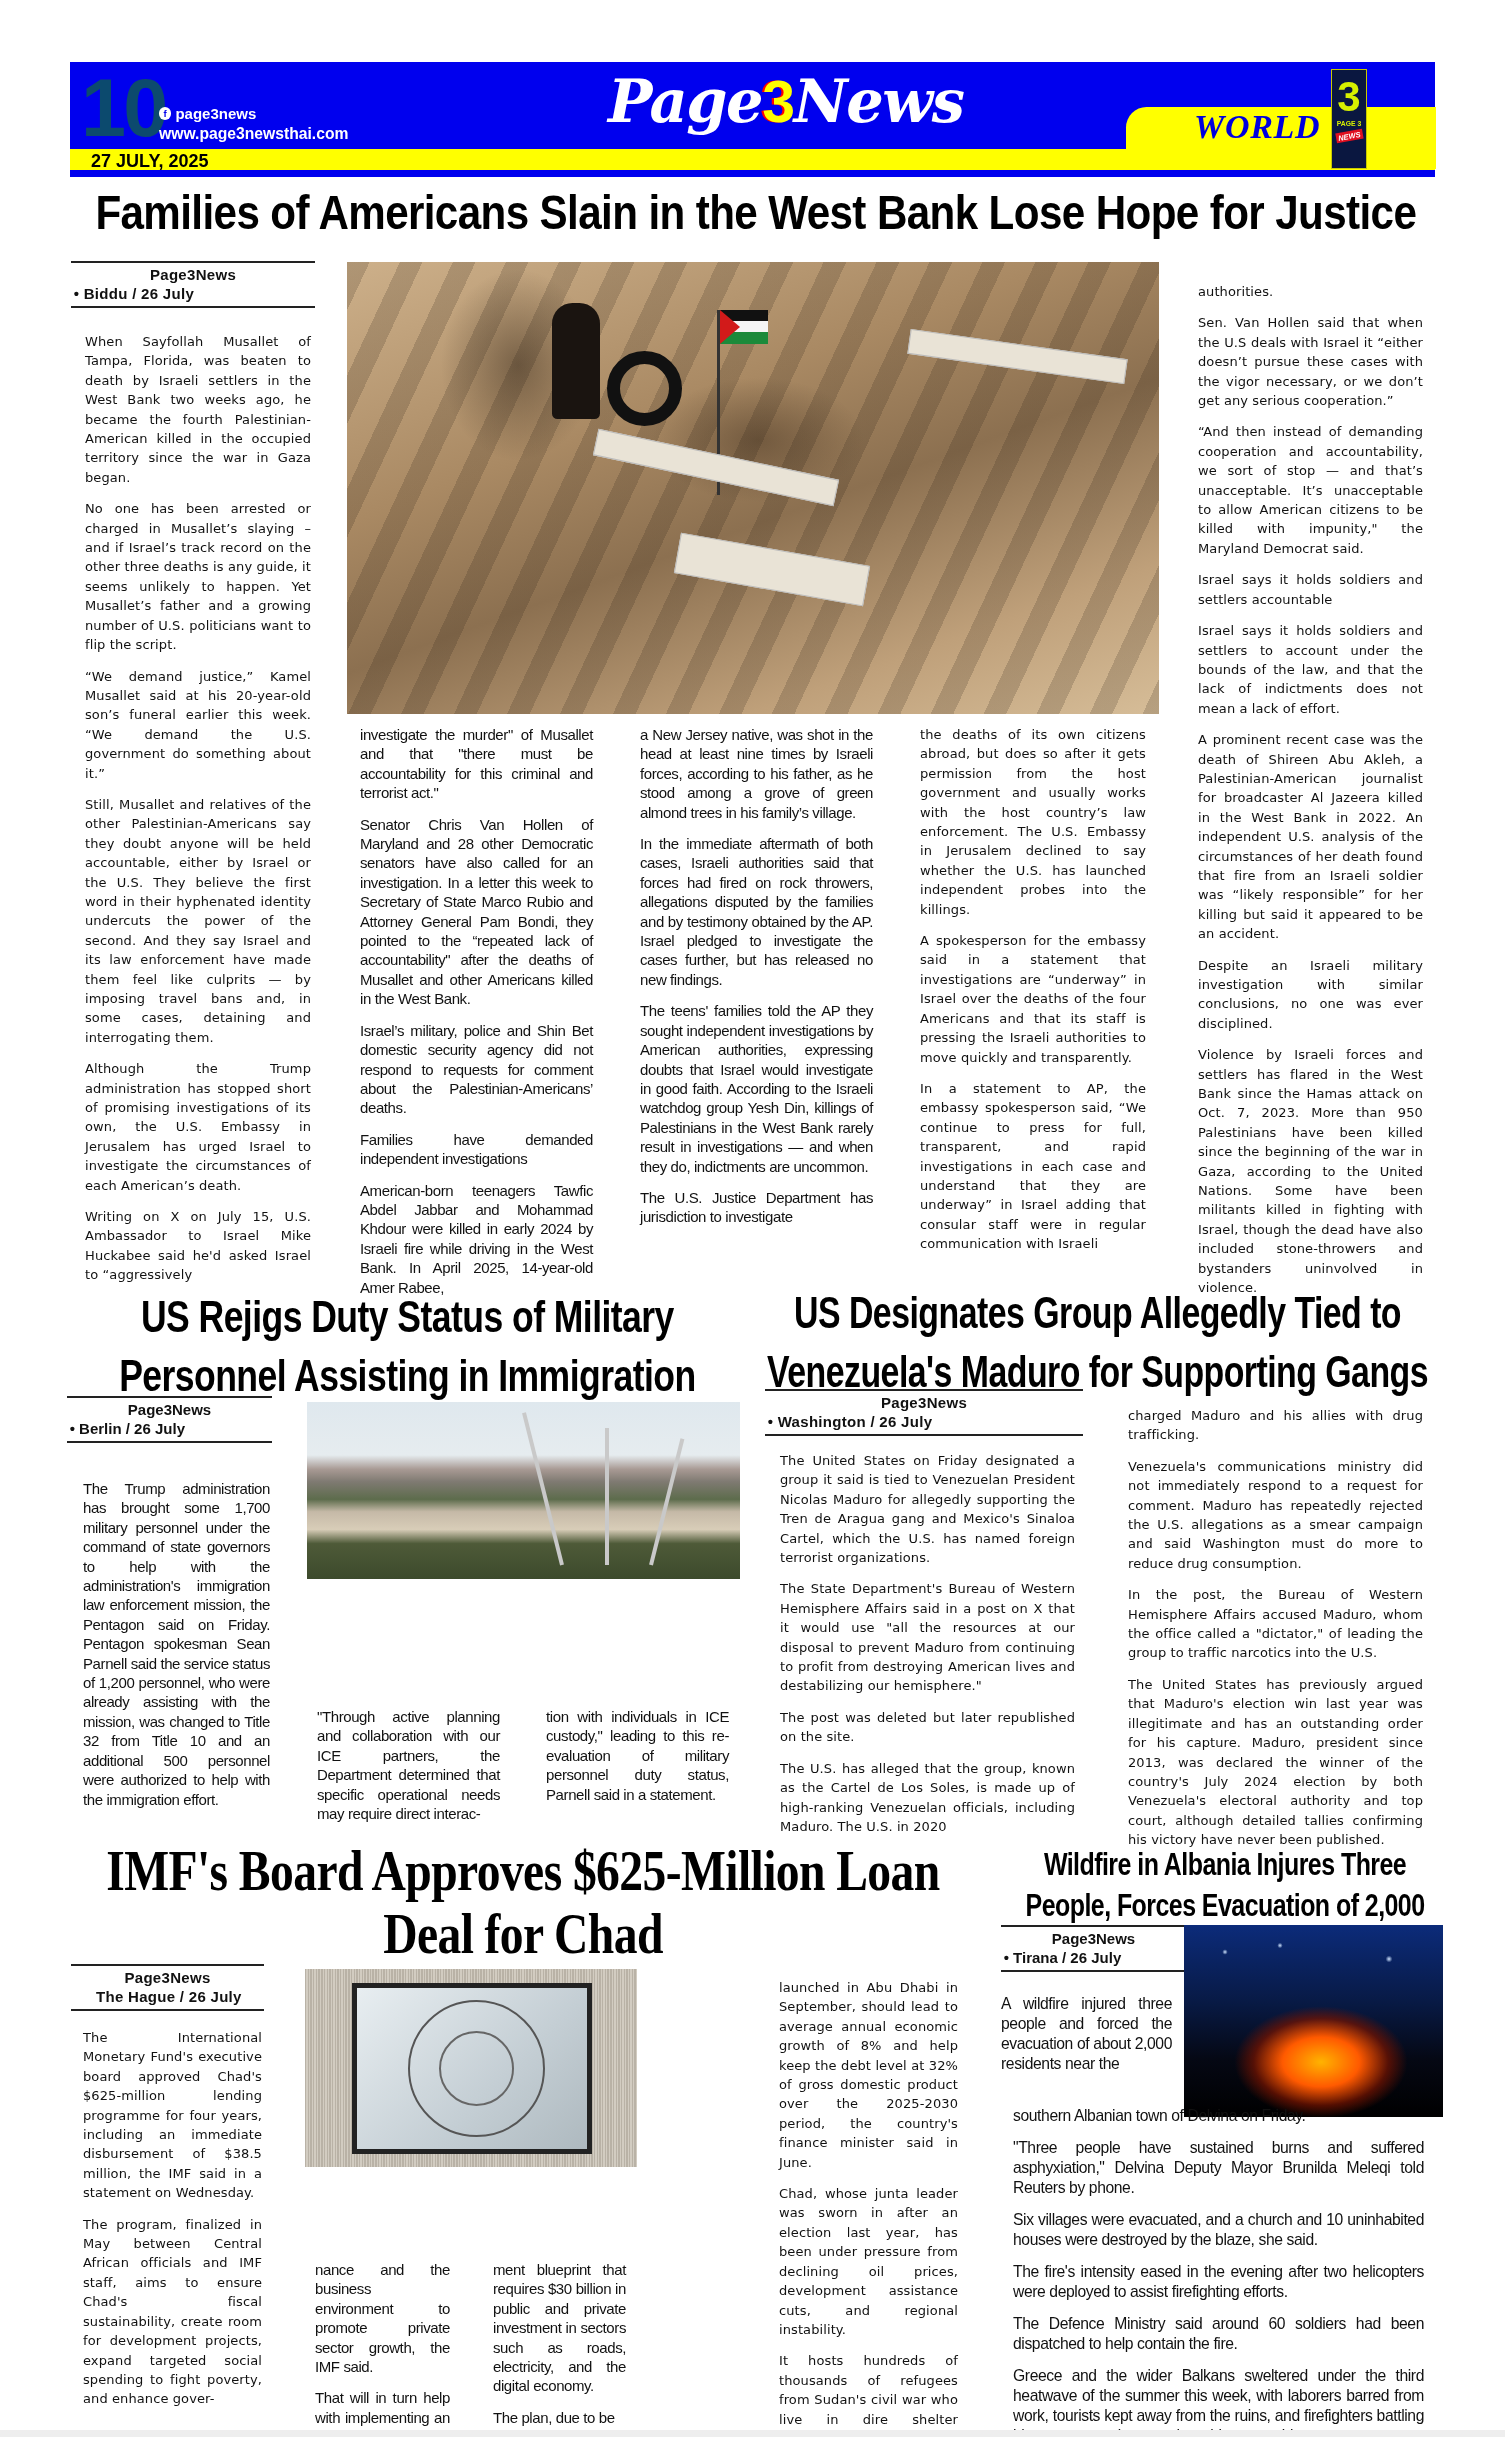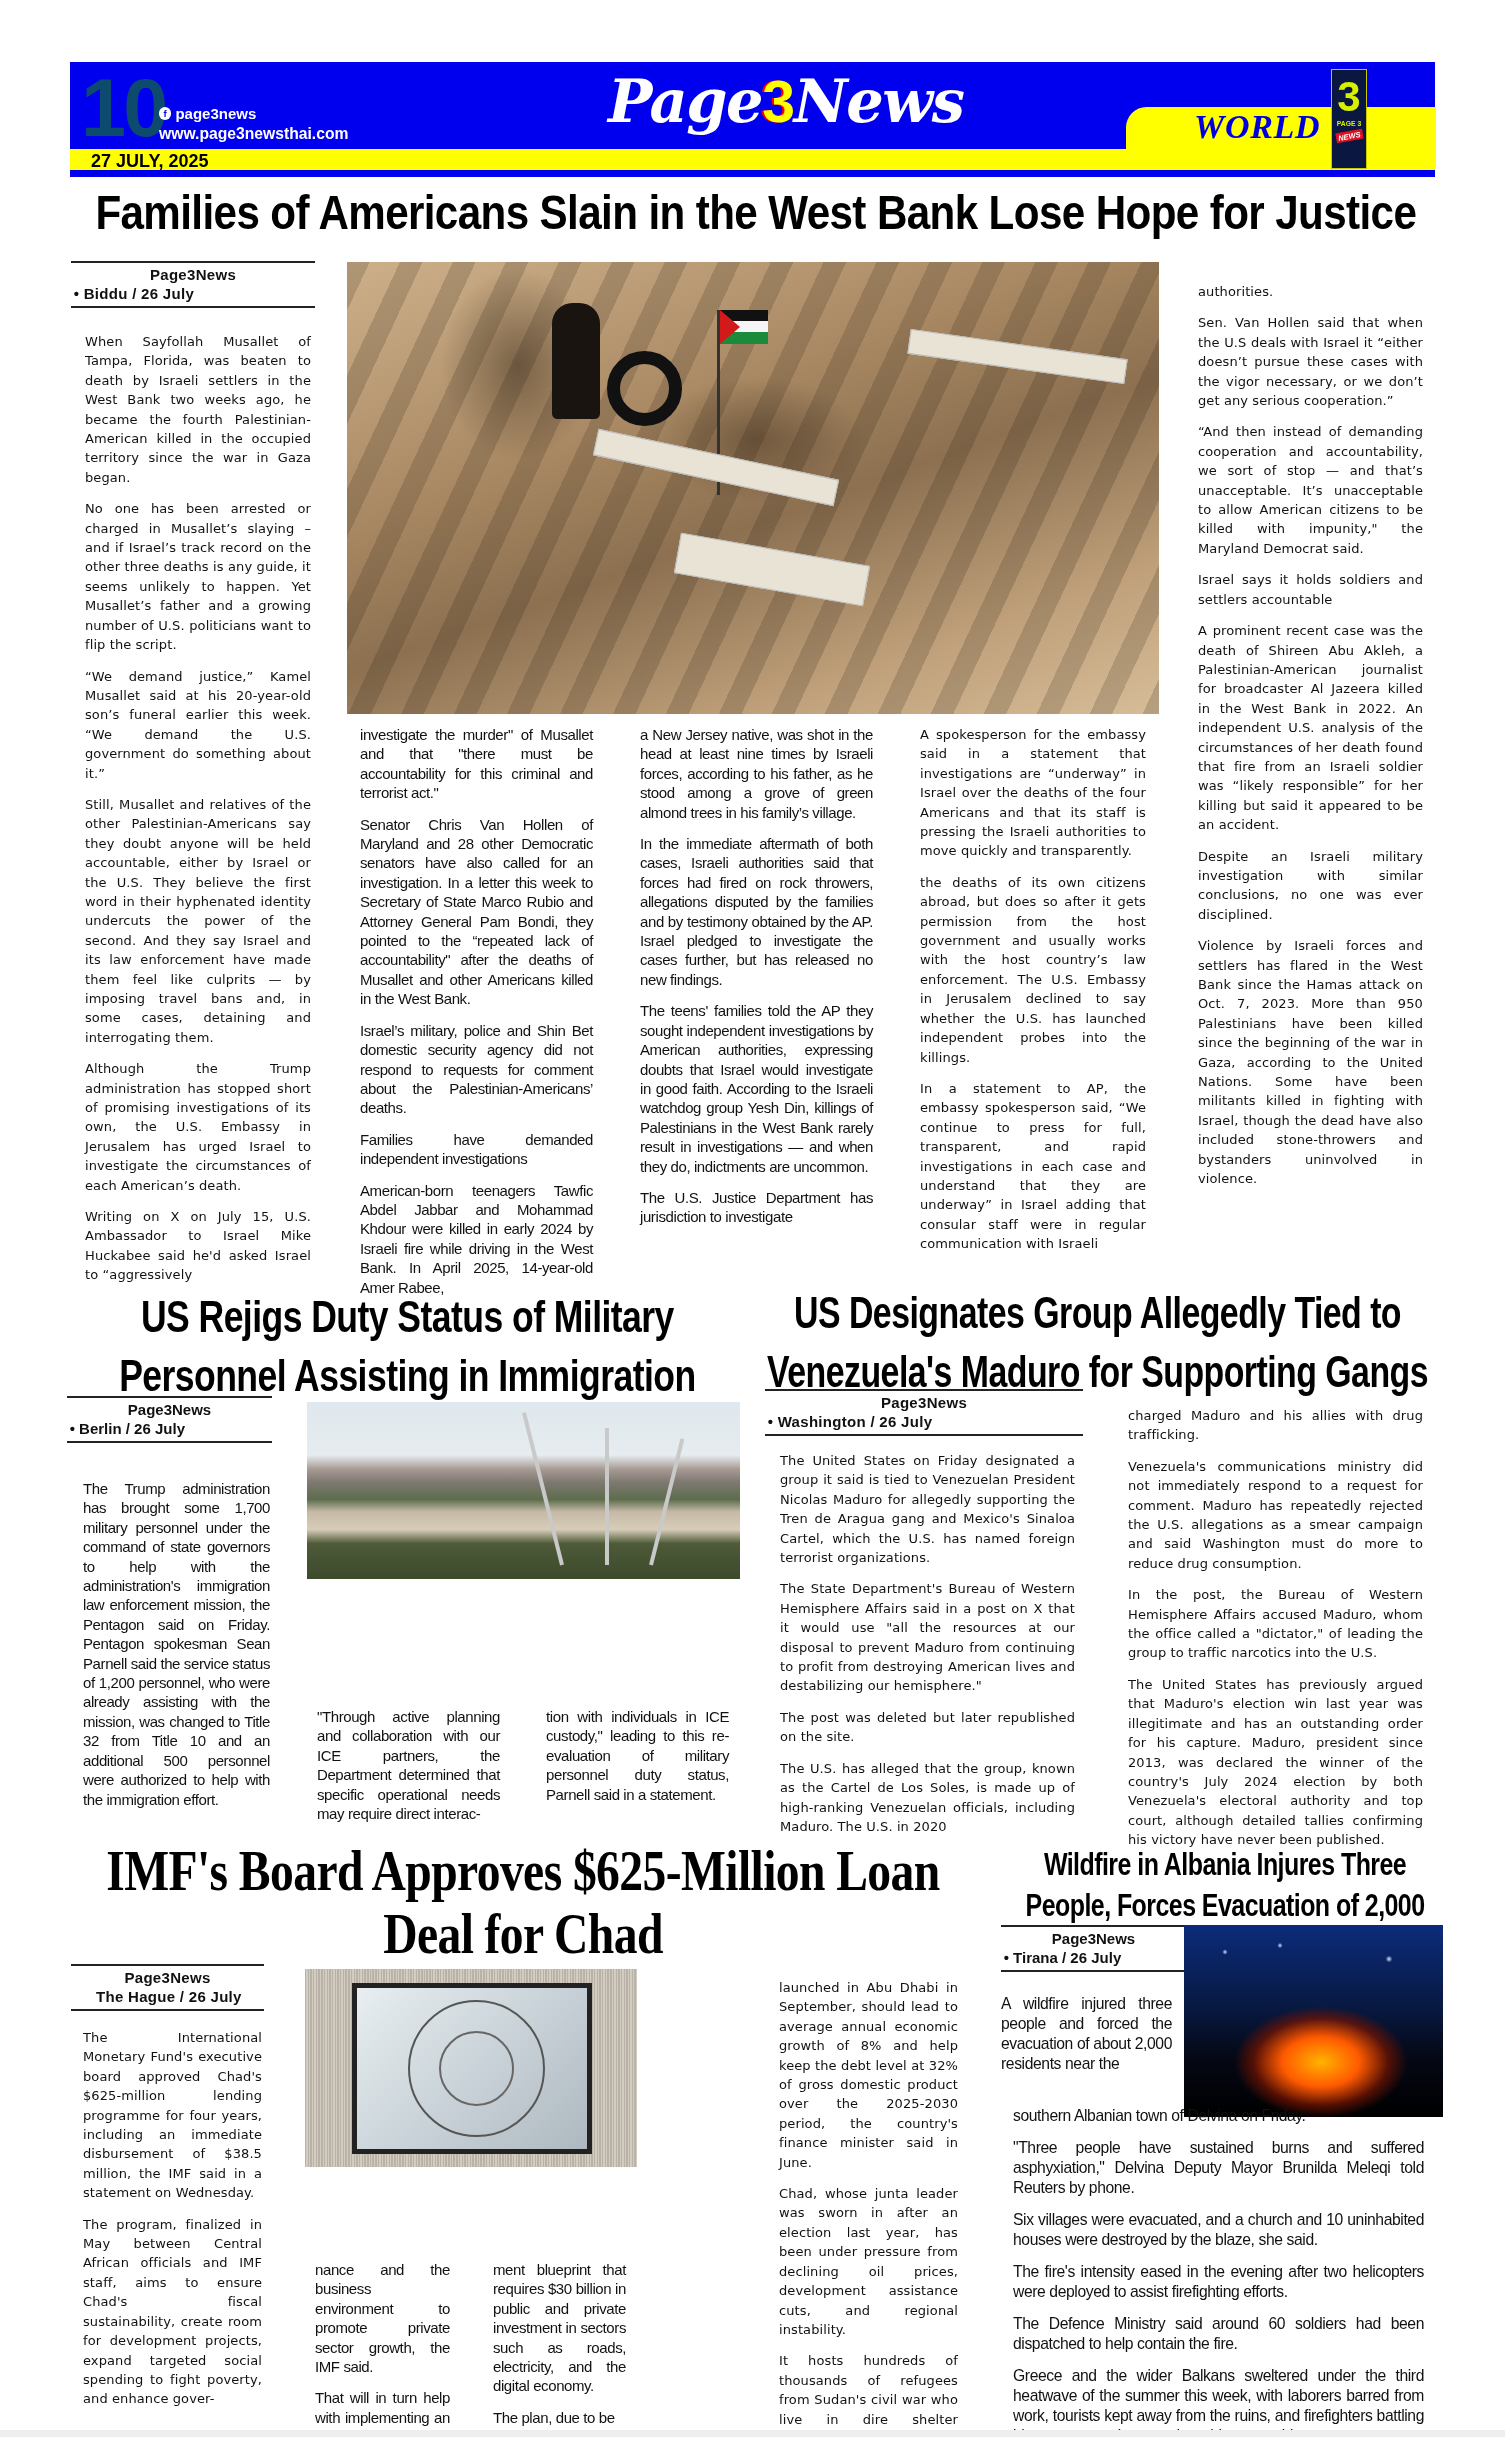--- a/index.html
+++ b/index.html
@@ -136,30 +136,31 @@
 </div>
 
 <div class="abs col narrow-font" style="left:628px; top:713px; width:257px;">
   <p>a New Jersey native, was shot in the head at least nine times by Israeli forces, according to his father, as he stood among a grove of green almond trees in his family’s village.</p>
   <p>In the immediate aftermath of both cases, Israeli authorities said that forces had fired on rock throwers, allegations disputed by the families and by testimony obtained by the AP. Israel pledged to investigate the cases further, but has released no new findings.</p>
   <p>The teens' families told the AP they sought independent investigations by American authorities, expressing doubts that Israel would investigate in good faith. According to the Israeli watchdog group Yesh Din, killings of Palestinians in the West Bank rarely result in investigations — and when they do, indictments are uncommon.</p>
   <p>The U.S. Justice Department has jurisdiction to investigate</p>
 </div>
 
 <div class="abs col wide-font" style="left:908px; top:713px; width:250px;">
+  <p>the deaths of its own citizens abroad, but does so after it gets permission from the host government and usually works with the host country’s law enforcement. The U.S. Embassy in Jerusalem declined to say whether the U.S. has launched independent probes into the killings.</p>
   <p>A spokesperson for the embassy said in a statement that investigations are “underway” in Israel over the deaths of the four Americans and that its staff is pressing the Israeli authorities to move quickly and transparently.</p>
-  <p>the deaths of its own citizens abroad, but does so after it gets permission from the host government and usually works with the host country’s law enforcement. The U.S. Embassy in Jerusalem declined to say whether the U.S. has launched independent probes into the killings.</p>
   <p>In a statement to AP, the embassy spokesperson said, “We continue to press for full, transparent, and rapid investigations in each case and understand that they are underway” in Israel adding that consular staff were in regular communication with Israeli</p>
 </div>
 
 <div class="abs col wide-font" style="left:1186px; top:270px; width:249px;">
   <p>authorities.</p>
   <p>Sen. Van Hollen said that when the U.S deals with Israel it “either doesn’t pursue these cases with the vigor necessary, or we don’t get any serious cooperation.”</p>
   <p>“And then instead of demanding cooperation and accountability, we sort of stop — and that’s unacceptable. It’s unacceptable to allow American citizens to be killed with impunity," the Maryland Democrat said.</p>
   <p>Israel says it holds soldiers and settlers accountable</p>
+  <p>Israel says it holds soldiers and settlers to account under the bounds of the law, and that the lack of indictments does not mean a lack of effort.</p>
   <p>A prominent recent case was the death of Shireen Abu Akleh, a Palestinian-American journalist for broadcaster Al Jazeera killed in the West Bank in 2022. An independent U.S. analysis of the circumstances of her death found that fire from an Israeli soldier was “likely responsible” for her killing but said it appeared to be an accident.</p>
   <p>Despite an Israeli military investigation with similar conclusions, no one was ever disciplined.</p>
   <p>Violence by Israeli forces and settlers has flared in the West Bank since the Hamas attack on Oct. 7, 2023. More than 950 Palestinians have been killed since the beginning of the war in Gaza, according to the United Nations. Some have been militants killed in fighting with Israel, though the dead have also included stone-throwers and bystanders uninvolved in violence.</p>
 </div>
 
 <div class="abs headline h-rejig">US Rejigs Duty Status of Military Personnel Assisting in Immigration</div>
 
 <div class="abs byline" style="left:67px; top:1396px; width:205px; font-family:'Liberation Sans',sans-serif;">
   <div class="src">Page3News</div>
   <div class="loc">• Berlin   / 26  July</div>

